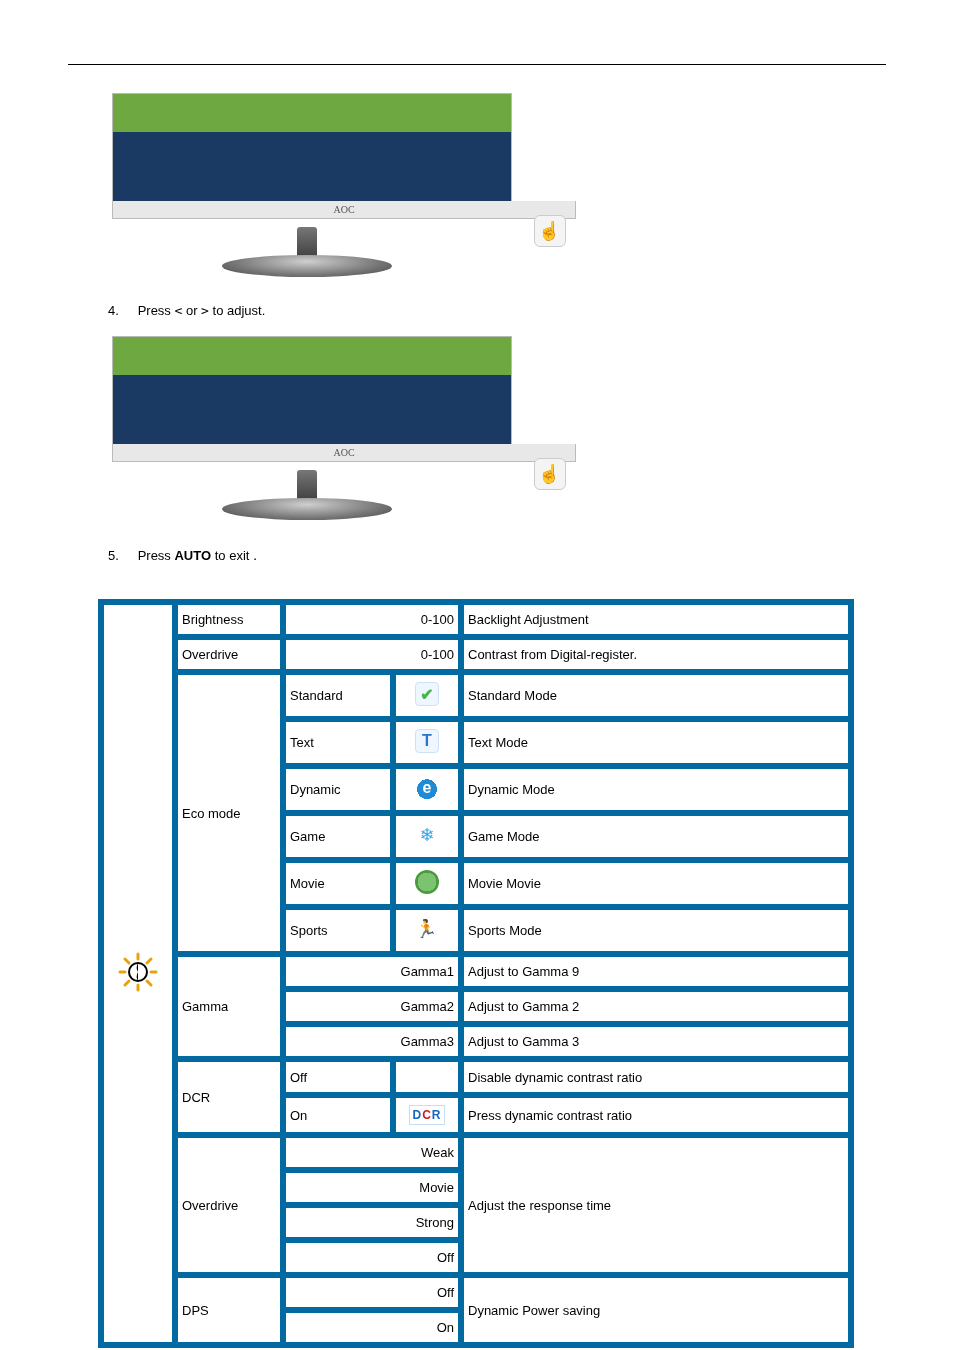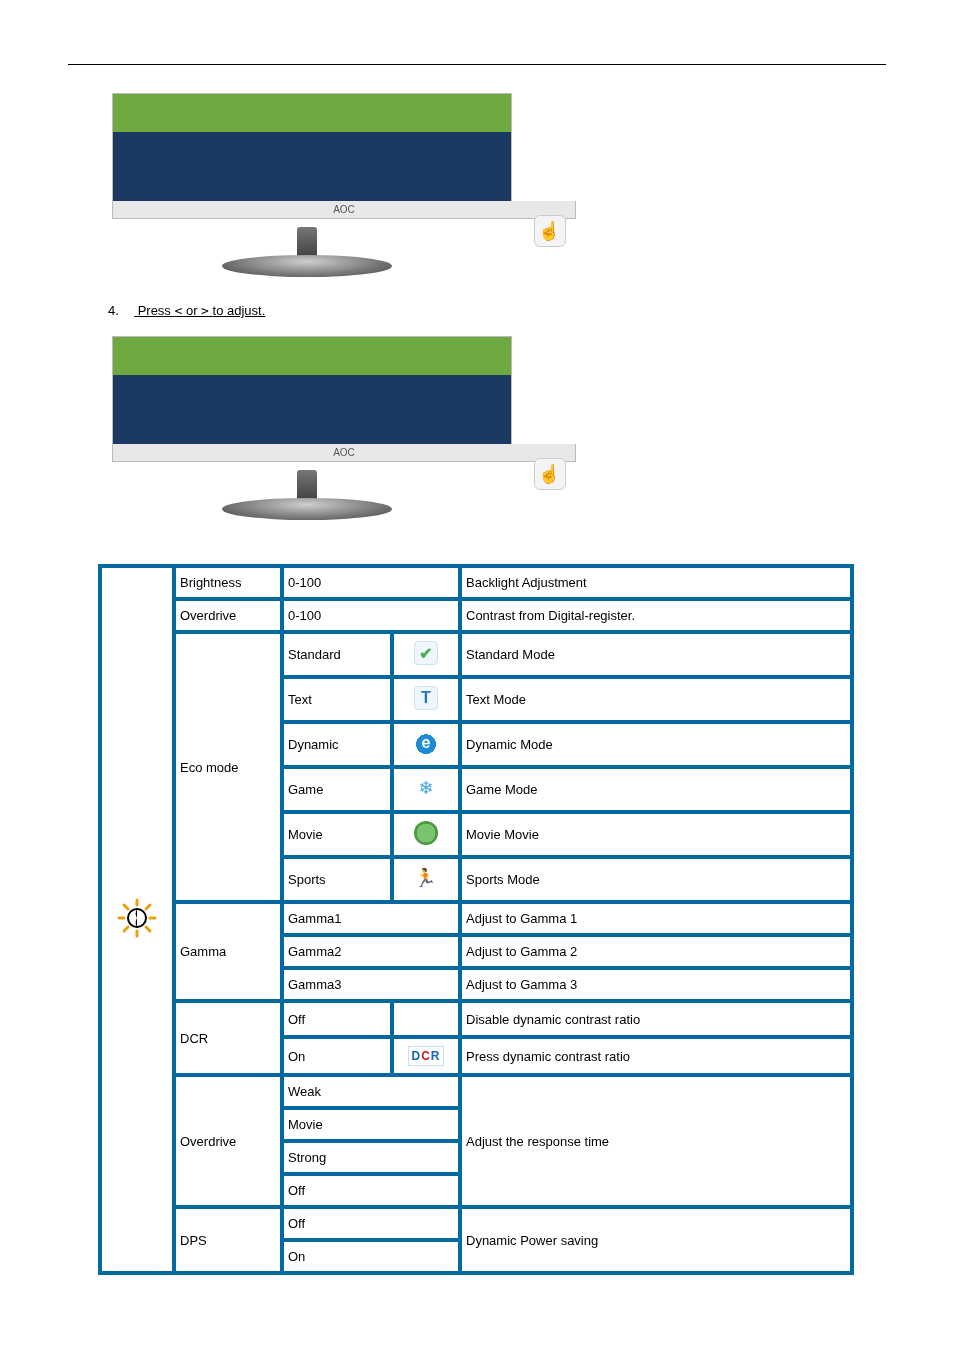--- a/index.html
+++ b/index.html
@@ -18,20 +18,21 @@
     border: none;
     border-top: 1.5px solid #000;
     margin: 24px 0 28px 0;
   }
   .shot-wrap {
     margin-left: 44px;
     margin-bottom: 20px;
     position: relative;
     width: 464px;
     height: 190px;
+    font-family: Liberation Serif, serif;
   }
   
   .shot-screen {
     position: absolute;
     left: 0; top: 0;
     width: 400px; height: 110px;
     background: linear-gradient(#6ea840 0 35%, #1b3a63 35% 100%);
     border: 1px solid #bbb;
   }
   .osd-label {
@@ -78,50 +79,50 @@
     border: 1px solid #ccc;
     display: flex;
     align-items: center;
     justify-content: center;
     color: #888;
     font-size: 18px;
   }
   .step-line {
     margin: 18px 0 18px 40px;
     font-size: 13px;
-    text-decoration: underline;
   }
   .step-num { display: inline-block; width: 26px; }
 
   
   table.spec {
     border-collapse: collapse;
     margin-left: 30px;
     width: 756px;
     font-size: 13px;
   }
   table.spec td {
-    border: 4px solid #0369a1;
+    border: 6px solid #0369a1;
     padding: 7px 4px;
     vertical-align: middle;
   }
   td.iconcell {
     text-align: center;
     width: 68px;
     height: 36px;
     padding: 2px;
   }
   td.catcell {
     width: 108px;
   }
   td.valcell {
     width: 110px;
   }
   td.opt1 {
     width: 134px;
+    text-align: right;
   }
   td.desc {
   }
   .sunicon {
     width: 40px; height: 40px;
     display: inline-flex;
     align-items: center; justify-content: center;
     font-size: 32px;
     color: #e89b0a;
   }
@@ -217,20 +218,27 @@
   <div class="shot-wrap">
     <div class="shot-screen"></div>
     <div class="osd-label">AOC</div>
     <div class="stand">
       <div class="stand-neck"></div>
       <div class="stand-base"></div>
     </div>
     <div class="cursor-icon">☝</div>
   </div>
 
+  <div class="step-line">
+    <span class="step-num">5.</span>
+    <span>Press </span>
+    <b>AUTO</b>
+    <span> to exit</span>
+    <span style="font-size:15px;">.</span>
+  </div>
 
   <div style="height:18px;"></div>
 
   <table class="spec">
 
     <tbody>
         <tr>
       <td rowspan="22" style="width:74px;text-align:center;">
         <span class="sunicon">
           <svg viewBox="0 0 40 40" width="40" height="40">
@@ -287,21 +295,21 @@
     </tr>
     <tr>
       <td class="valcell">Sports</td>
       <td class="iconcell"><span class="mode-ic sports"></span></td>
       <td class="desc">Sports Mode</td>
     </tr>
 
     <tr>
       <td class="catcell" rowspan="3">Gamma</td>
       <td class="opt1" colspan="2">Gamma1</td>
-      <td class="desc">Adjust to Gamma 1</td>
+      <td class="desc">Adjust to Gamma 9</td>
     </tr>
     <tr>
       <td class="opt1" colspan="2">Gamma2</td>
       <td class="desc">Adjust to Gamma 2</td>
     </tr>
     <tr>
       <td class="opt1" colspan="2">Gamma3</td>
       <td class="desc">Adjust to Gamma 3</td>
     </tr>
 

